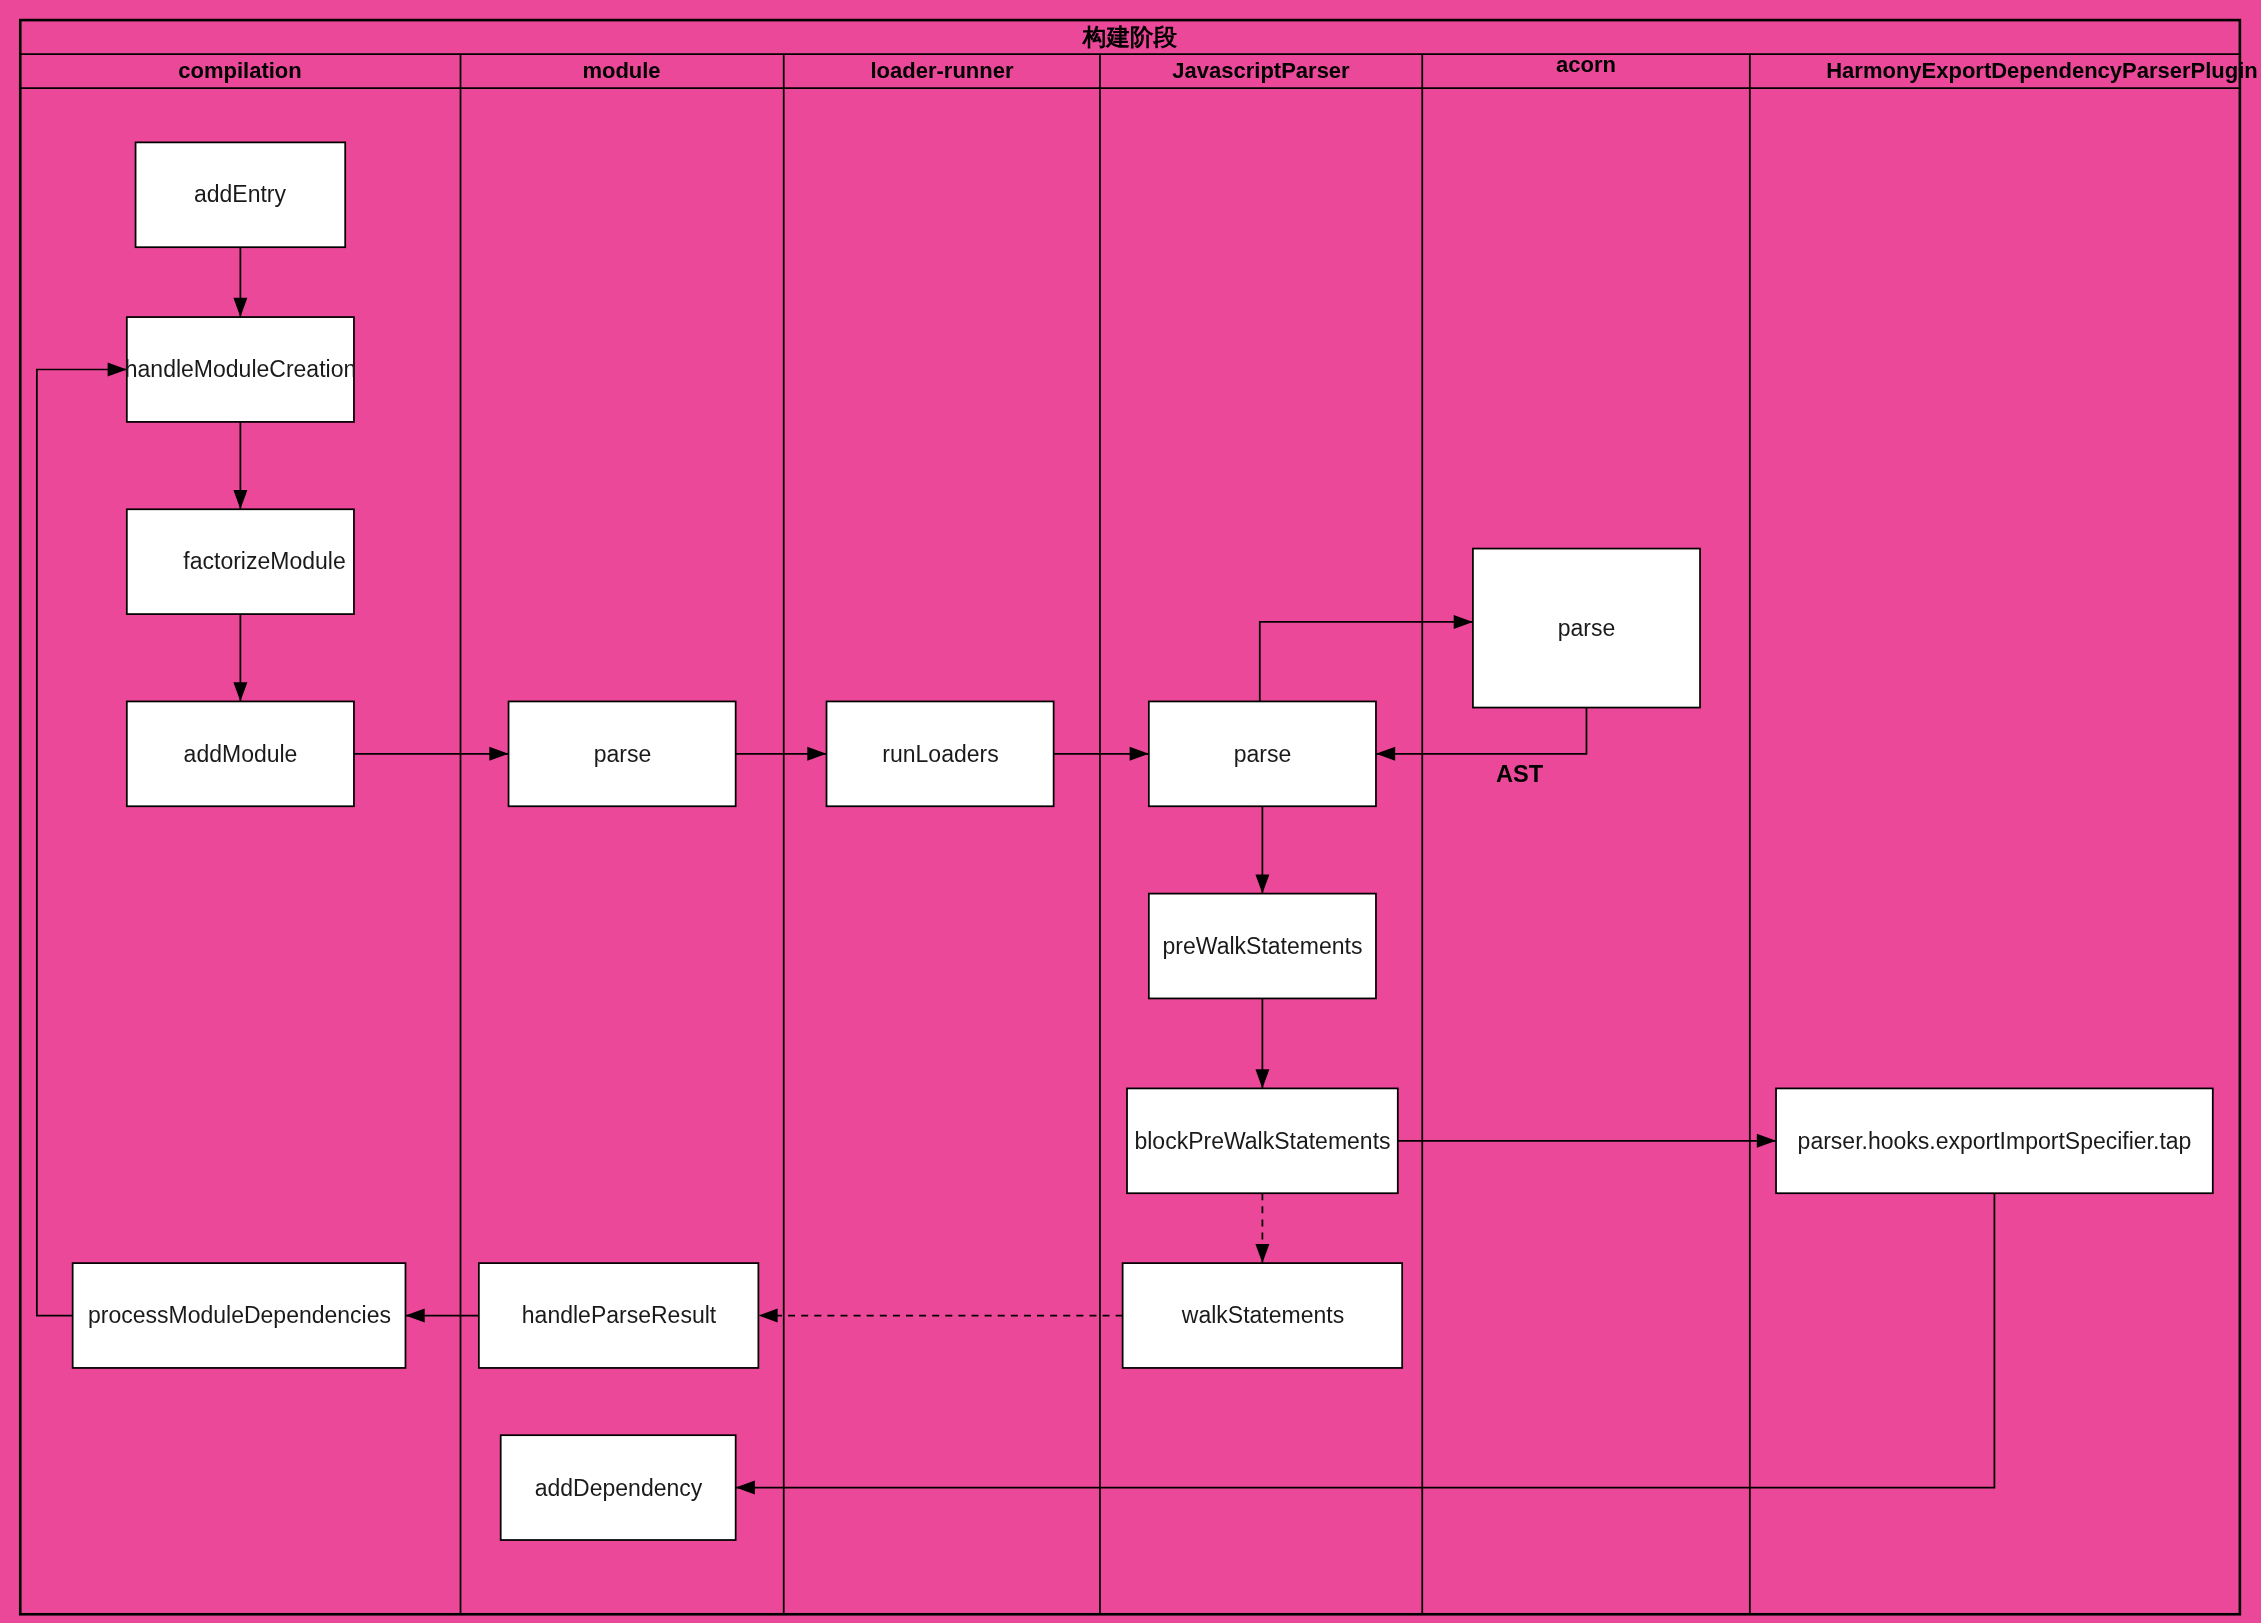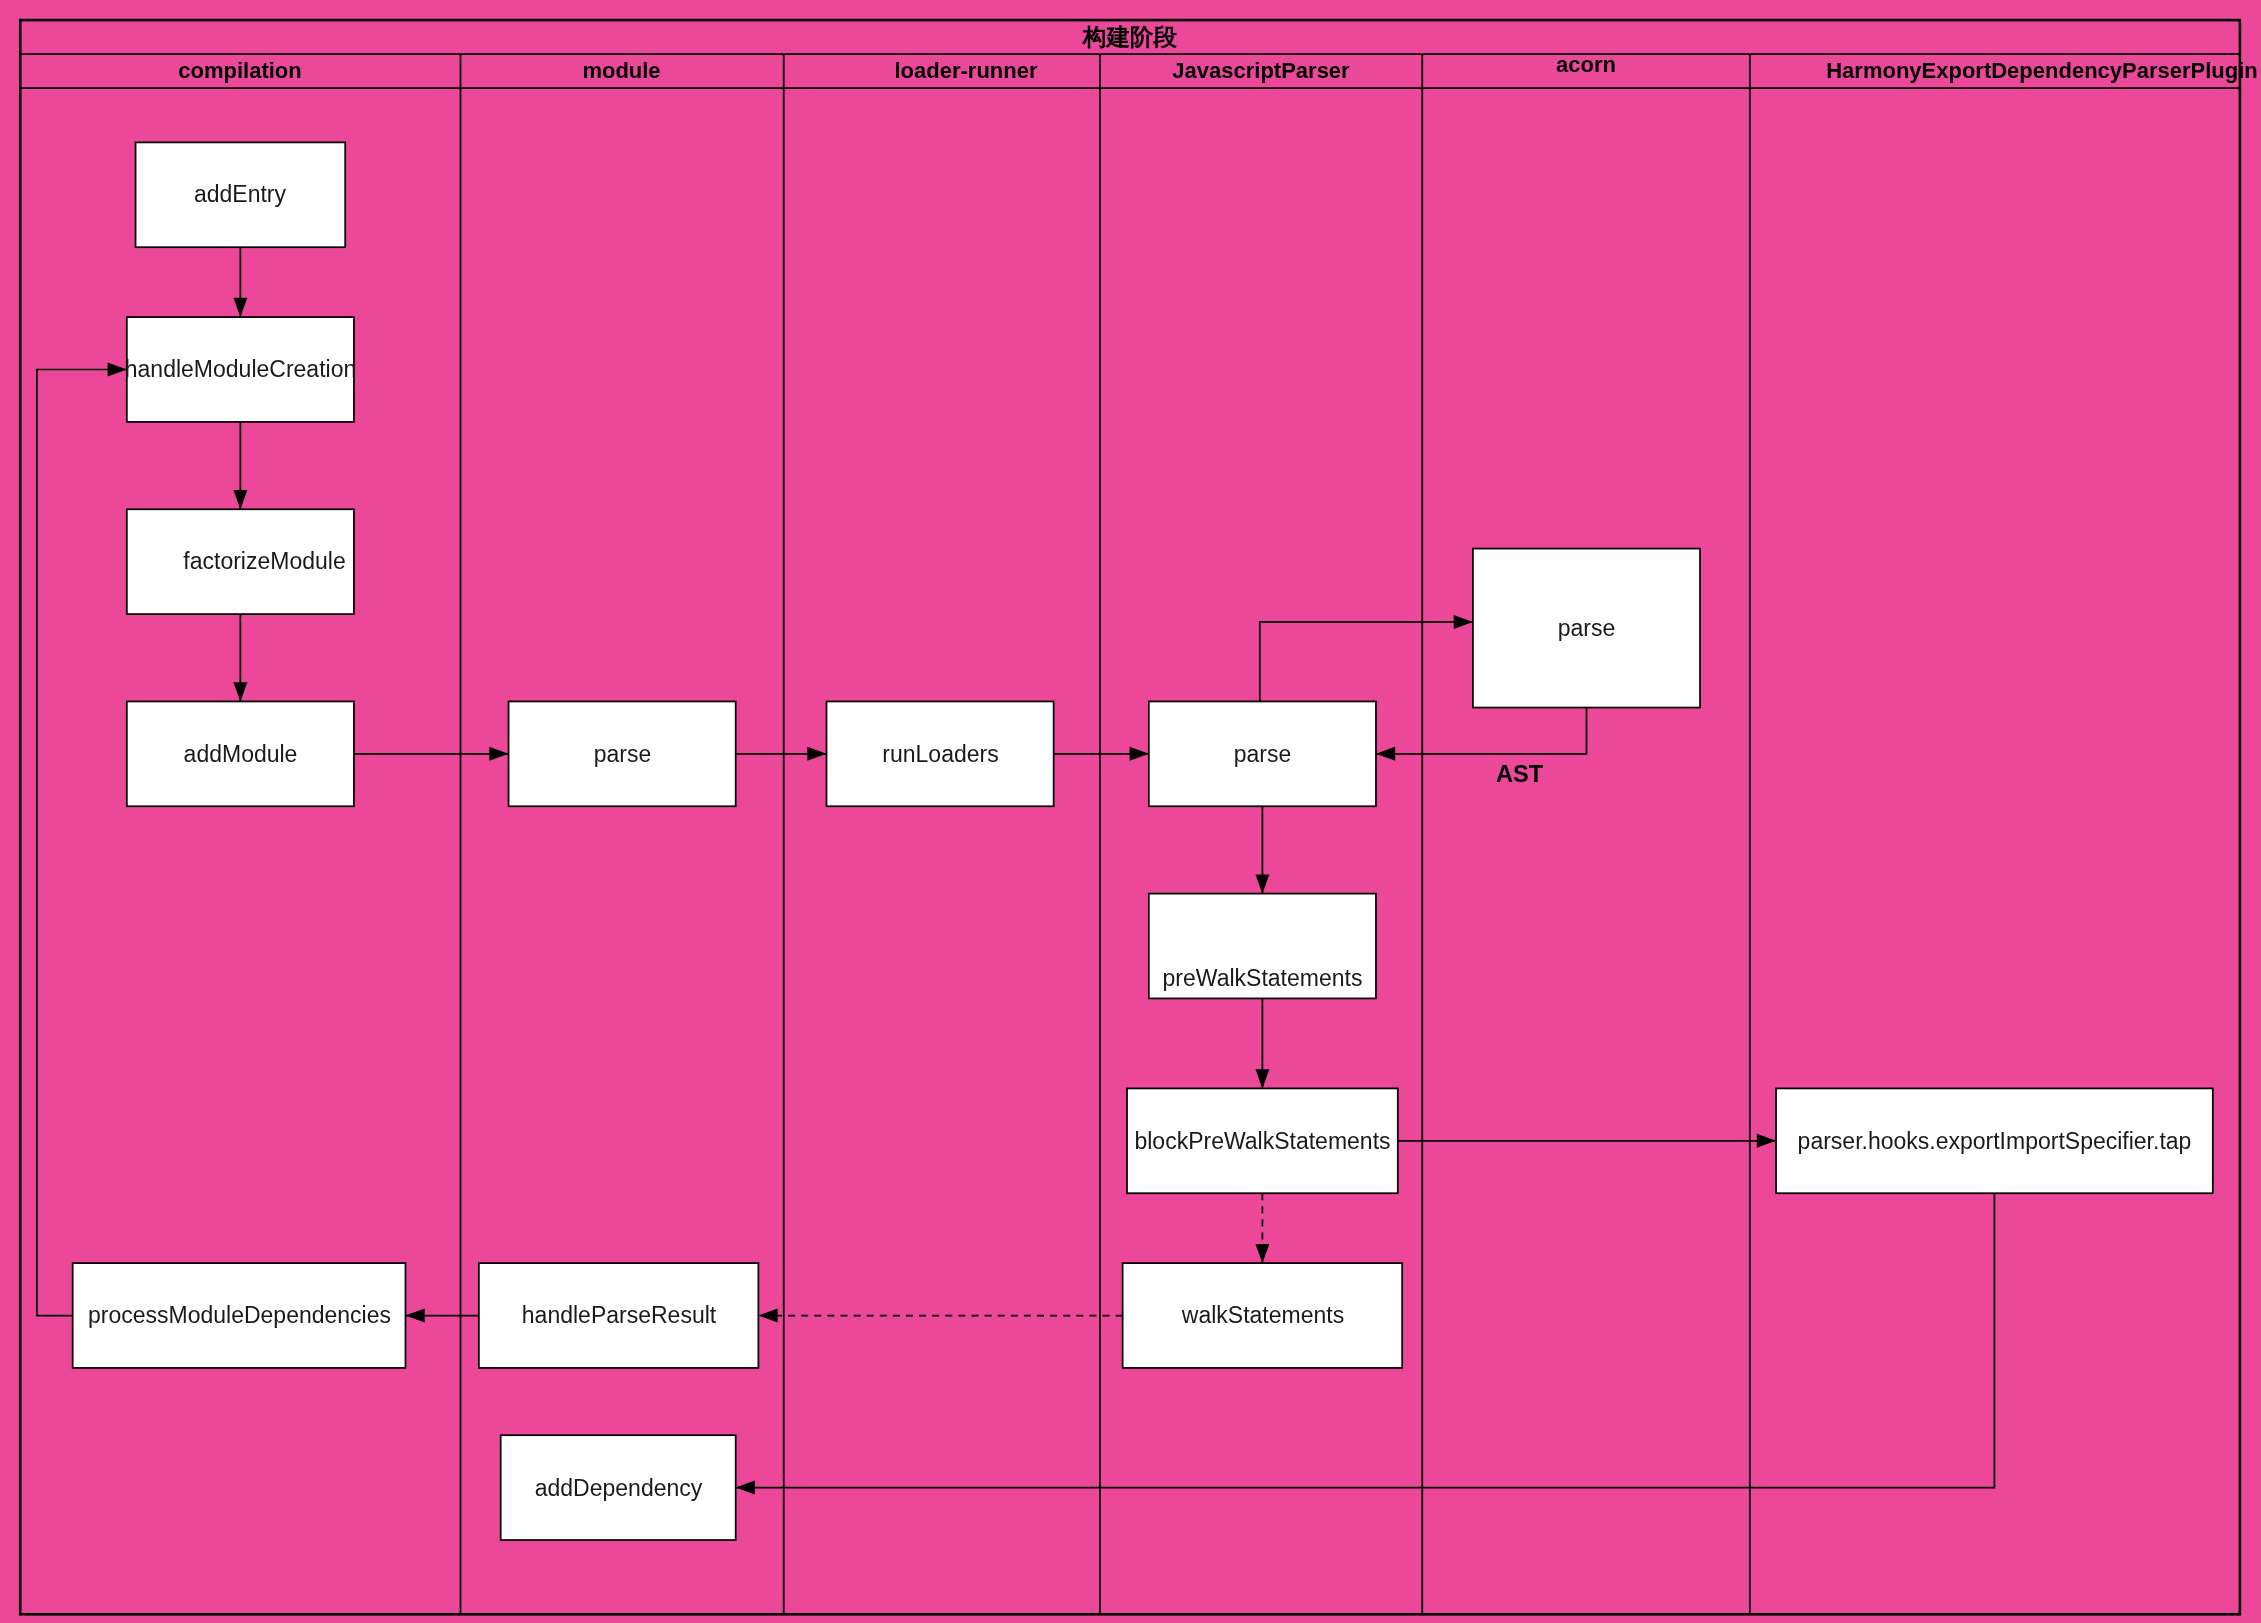--- a/index.html
+++ b/index.html
@@ -108,33 +108,33 @@
       <polyline points="1445,1366 1445,1446" fill="none" stroke="#000000" stroke-width="2" stroke-dasharray="8 7" marker-end="url(#arrow)"></polyline>
       <polyline points="1285,1506 868,1506" fill="none" stroke="#000000" stroke-width="2" stroke-dasharray="8 7" marker-end="url(#arrow)"></polyline>
       <polyline points="548,1506 464,1506" fill="none" stroke="#000000" stroke-width="2" marker-end="url(#arrow)"></polyline>
       <polyline points="83,1506 42,1506 42,423 145,423" fill="none" stroke="#000000" stroke-width="2" marker-end="url(#arrow)"></polyline>
       <polyline points="2283,1366 2283,1703 842,1703" fill="none" stroke="#000000" stroke-width="2" marker-end="url(#arrow)"></polyline>
     </svg>
   <div class="overlay" id="labels-layer">
     <div class="title-label" id="diagram-title" style="left: 20px; top: 20px; width: 2220px; height: 34px;">构建阶段</div>
   <div class="lane-header" style="left: 20px; top: 54px; width: 440px; height: 34px;">compilation</div>
       <div class="lane-header" style="left: 460px; top: 54px; width: 323px; height: 34px;">module</div>
-      <div class="lane-header" style="left: 784px; top: 54px; width: 316px; height: 34px; padding-left: 24px;">loader-runner</div>
+      <div class="lane-header" style="left: 784px; top: 54px; width: 316px; height: 34px;">loader-runner</div>
       <div class="lane-header" style="left: 1100px; top: 54px; width: 322px; height: 34px;">JavascriptParser</div>
       <div class="lane-header" style="left: 1422px; top: 54px; width: 328px; height: 22px;">acorn</div>
       <div class="lane-header" style="left: 1750px; top: 54px; width: 564px; height: 34px; margin-left: 10px;">HarmonyExportDependencyParserPlugin</div>
       <div class="node-label" style="left: 135px; top: 142px; width: 210px; height: 105px;">addEntry</div>
       <div class="node-label" style="left: 127px; top: 317px; width: 227px; height: 105px;">handleModuleCreation</div>
       <div class="node-label" style="left: 127px; top: 509px; width: 227px; height: 105px; padding-left: 24px;">factorizeModule</div>
       <div class="node-label" style="left: 127px; top: 702px; width: 227px; height: 105px;">addModule</div>
       <div class="node-label" style="left: 509px; top: 702px; width: 227px; height: 105px;">parse</div>
       <div class="node-label" style="left: 827px; top: 702px; width: 227px; height: 105px;">runLoaders</div>
       <div class="node-label" style="left: 1149px; top: 702px; width: 227px; height: 105px;">parse</div>
       <div class="node-label" style="left: 1473px; top: 549px; width: 227px; height: 159px;">parse</div>
-      <div class="node-label" style="left: 1149px; top: 894px; width: 227px; height: 105px; margin-top: 32px;">preWalkStatements</div>
+      <div class="node-label" style="left: 1149px; top: 894px; width: 227px; height: 105px;">preWalkStatements</div>
       <div class="node-label" style="left: 1127px; top: 1089px; width: 271px; height: 105px;">blockPreWalkStatements</div>
       <div class="node-label" style="left: 1123px; top: 1263px; width: 280px; height: 105px;">walkStatements</div>
       <div class="node-label" style="left: 1776px; top: 1089px; width: 437px; height: 105px;">parser.hooks.exportImportSpecifier.tap</div>
       <div class="node-label" style="left: 73px; top: 1263px; width: 333px; height: 105px;">processModuleDependencies</div>
       <div class="node-label" style="left: 479px; top: 1263px; width: 280px; height: 105px;">handleParseResult</div>
       <div class="node-label" style="left: 501px; top: 1436px; width: 235px; height: 105px;">addDependency</div>
       <div class="edge-label" style="left: 1467px; top: 759px; width: 105px; height: 31px;">AST</div>
     </div>
 </div>
 

